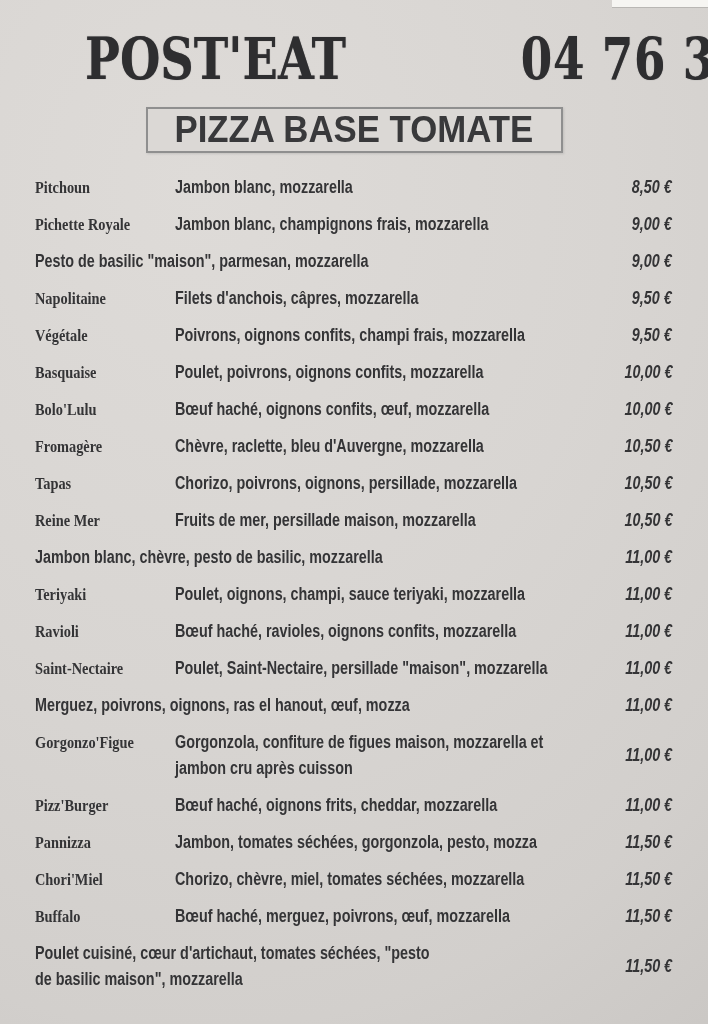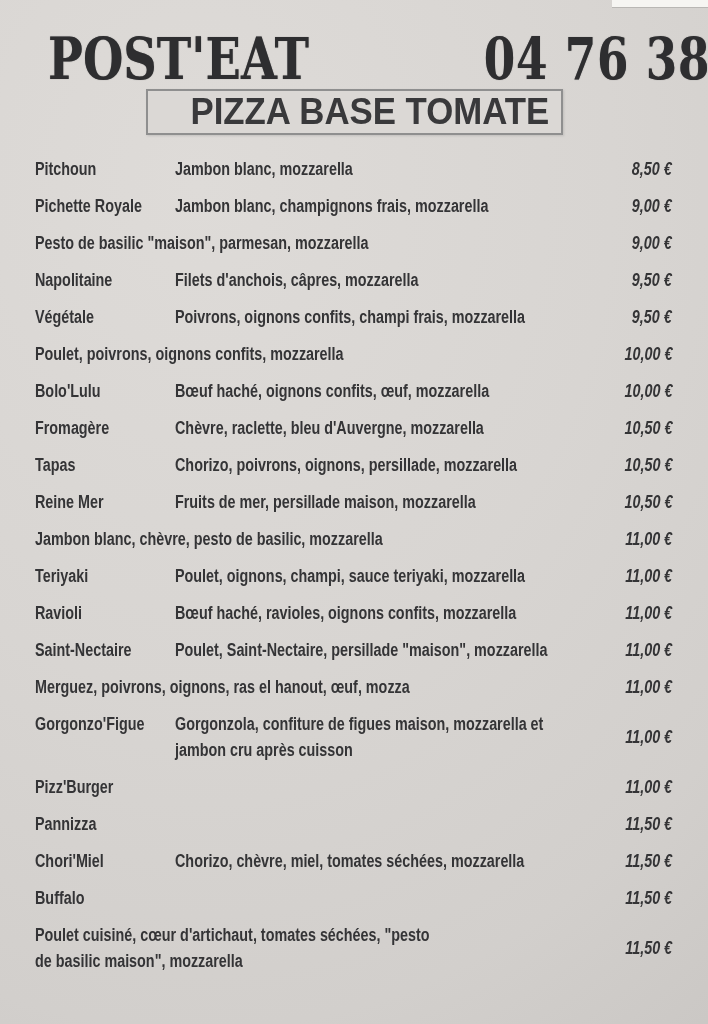--- a/index.html
+++ b/index.html
@@ -16,41 +16,42 @@
     position:absolute;top:0;left:612px;width:96px;height:7px;
     background:#f6f5f2;
     border-bottom:1px solid #b9b7b4;
   }
   .header{
     display:flex;
     justify-content:space-between;
     align-items:flex-end;
     padding:30px 38px 0 48px;
     height:58px;
+    margin-left:37px;
   }
   .brand, .phone{
     font-family:"DejaVu Serif", serif;
     font-weight:bold;
     font-size:58px;
     line-height:58px;
     color:#2e2e30;
     white-space:nowrap;
     display:inline-block;
     text-shadow:0 0 1px rgba(46,46,48,.55);
   }
   .brand{transform:scaleX(.80);transform-origin:0 100%;letter-spacing:0px;}
   .phone{transform:scaleX(.78);transform-origin:100% 100%;letter-spacing:1px;}
   .title-box{
-    margin:1px auto 0 auto;
+    margin:19px auto 0 auto;
     width:417px;height:46px;
     box-sizing:border-box;
     border:2px solid #8f8f8f;
     background:#dbd8d5;
     box-shadow:1px 1px 2px rgba(120,120,120,.25);
-    display:flex;align-items:center;justify-content:flex-end;
+    display:flex;align-items:center;justify-content:center;
   }
   .title-text{
     font-size:37px;
     font-weight:bold;
     color:#39393b;
     white-space:nowrap;
     display:inline-block;
     transform:scaleX(.94);
     letter-spacing:0px;
   }
@@ -60,20 +61,21 @@
   }
   .row{
     position:relative;
     display:flex;
     align-items:flex-start;
     margin-bottom:11px;
   }
   .cell-name{
     flex:0 0 140px;
     max-width:140px;
+    font-family:Liberation Serif, serif;
   }
   .cell-desc{
     flex:1 1 auto;
     min-width:0;
   }
   .cell-price{
     position:absolute;
     right:0;top:50%;font-style:italic;
   }
   .txt{
@@ -133,20 +135,21 @@
       <div class="cell-price"><span class="txt">9,50 €</span></div>
     </div>
 
     <div class="row">
       <div class="cell-name"><span class="txt">Végétale</span></div>
       <div class="cell-desc"><span class="txt">Poivrons, oignons confits, champi frais, mozzarella</span></div>
       <div class="cell-price"><span class="txt">9,50 €</span></div>
     </div>
 
     <div class="row">
+      <div class="cell-name"><span class="txt">Basquaise</span></div>
       <div class="cell-desc"><span class="txt">Poulet, poivrons, oignons confits, mozzarella</span></div>
       <div class="cell-price"><span class="txt">10,00 €</span></div>
     </div>
 
     <div class="row">
       <div class="cell-name"><span class="txt">Bolo'Lulu</span></div>
       <div class="cell-desc"><span class="txt">Bœuf haché, oignons confits, œuf, mozzarella</span></div>
       <div class="cell-price"><span class="txt">10,00 €</span></div>
     </div>
 
@@ -198,36 +201,39 @@
 
     <div class="row">
       <div class="cell-name"><span class="txt">Gorgonzo'Figue</span></div>
       <div class="cell-desc"><span class="txt">Gorgonzola, confiture de figues maison, mozzarella et
 jambon cru après cuisson</span></div>
       <div class="cell-price"><span class="txt">11,00 €</span></div>
     </div>
 
     <div class="row">
       <div class="cell-name"><span class="txt">Pizz'Burger</span></div>
+      <div class="cell-desc"><span class="txt">Bœuf haché, oignons frits, cheddar, mozzarella</span></div>
       <div class="cell-price"><span class="txt">11,00 €</span></div>
     </div>
 
     <div class="row">
       <div class="cell-name"><span class="txt">Pannizza</span></div>
+      <div class="cell-desc"><span class="txt">Jambon, tomates séchées, gorgonzola, pesto, mozza</span></div>
       <div class="cell-price"><span class="txt">11,50 €</span></div>
     </div>
 
     <div class="row">
       <div class="cell-name"><span class="txt">Chori'Miel</span></div>
       <div class="cell-desc"><span class="txt">Chorizo, chèvre, miel, tomates séchées, mozzarella</span></div>
       <div class="cell-price"><span class="txt">11,50 €</span></div>
     </div>
 
     <div class="row">
       <div class="cell-name"><span class="txt">Buffalo</span></div>
+      <div class="cell-desc"><span class="txt">Bœuf haché, merguez, poivrons, œuf, mozzarella</span></div>
       <div class="cell-price"><span class="txt">11,50 €</span></div>
     </div>
 
     <div class="row">
       <div class="cell-desc"><span class="txt">Poulet cuisiné, cœur d'artichaut, tomates séchées, "pesto
 de basilic maison", mozzarella</span></div>
       <div class="cell-price"><span class="txt">11,50 €</span></div>
     </div>
   </div>
 

